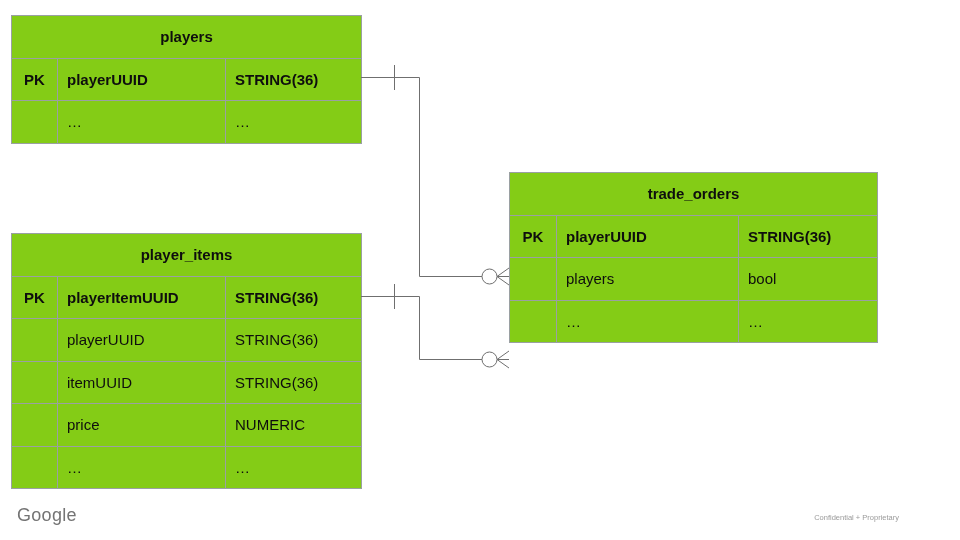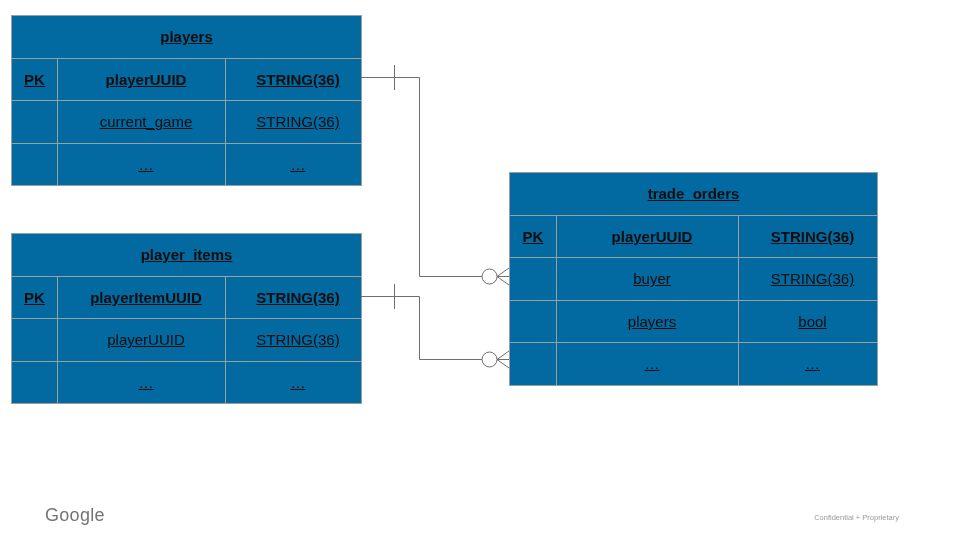--- a/index.html
+++ b/index.html
@@ -14,37 +14,36 @@
 
   
   .er-table { position: absolute; }
   .er-table table {
     border-collapse: collapse;
     table-layout: fixed;
     width: 100%;
   }
   .er-table th, .er-table td {
     border: 1px solid #9aa0a2;
-    background: #0369a1;
+    background: #84cc16;
     color: #0e0e0e;
     font-size: 15px;
     font-weight: normal;
     height: 41.5px;
     padding: 0;
     overflow: hidden;
     white-space: nowrap;
-    text-decoration: underline;
   }
   .er-table th.title {
     font-weight: bold;
     text-align: center;
     font-size: 15px;
   }
   .er-table td.key  { text-align: center; margin-top: 33px; }
-  .er-table td.field, .er-table td.type { text-align: center; padding-left: 9px; }
+  .er-table td.field, .er-table td.type { text-align: left; padding-left: 9px; }
   .er-table tr.em td { font-weight: bold; }
 
   
   .tbl-left col.c-key   { width: 46px; }
   .tbl-left col.c-field { width: 168px; }
   .tbl-left col.c-type  { width: 136px; }
   
   .tbl-right col.c-key   { width: 47px; }
   .tbl-right col.c-field { width: 182px; }
   .tbl-right col.c-type  { width: 139px; }
@@ -62,21 +61,21 @@
   svg.connectors path, svg.connectors line {
     stroke: #6f6f6f; stroke-width: 1; fill: none;
   }
   svg.connectors circle {
     stroke: #6f6f6f; stroke-width: 1; fill: #ffffff;
   }
 
   
   .google-logo {
     position: absolute; left: 17px; top: 505px;
-    font-size: 18px; color: #747474; letter-spacing: 0.3px; margin-left: 28px;
+    font-size: 18px; color: #747474; letter-spacing: 0.3px;
   }
   .confidential {
     position: absolute; right: 61px; top: 513px;
     font-size: 7.5px; color: #9a9a9a;
   }
 </style>
 </head>
 <body>
 
 <div class="stage">
@@ -94,25 +93,20 @@
         </tr>
       </thead>
       <tbody>
         <tr class="em">
           <td class="key">PK</td>
           <td class="field">playerUUID</td>
           <td class="type">STRING(36)</td>
         </tr>
         <tr>
           <td class="key"></td>
-          <td class="field">current_game</td>
-          <td class="type">STRING(36)</td>
-        </tr>
-        <tr>
-          <td class="key"></td>
           <td class="field">…</td>
           <td class="type">…</td>
         </tr>
       </tbody>
     </table>
   </div>
 
   <div class="er-table tbl-left" id="player-items">
     <table>
       <colgroup>
@@ -131,20 +125,30 @@
           <td class="field">playerItemUUID</td>
           <td class="type">STRING(36)</td>
         </tr>
         <tr>
           <td class="key"></td>
           <td class="field">playerUUID</td>
           <td class="type">STRING(36)</td>
         </tr>
         <tr>
           <td class="key"></td>
+          <td class="field">itemUUID</td>
+          <td class="type">STRING(36)</td>
+        </tr>
+        <tr>
+          <td class="key"></td>
+          <td class="field">price</td>
+          <td class="type">NUMERIC</td>
+        </tr>
+        <tr>
+          <td class="key"></td>
           <td class="field">…</td>
           <td class="type">…</td>
         </tr>
       </tbody>
     </table>
   </div>
 
   <div class="er-table tbl-right" id="trade-orders">
     <table>
       <colgroup>
@@ -158,25 +162,20 @@
         </tr>
       </thead>
       <tbody>
         <tr class="em">
           <td class="key">PK</td>
           <td class="field">playerUUID</td>
           <td class="type">STRING(36)</td>
         </tr>
         <tr>
           <td class="key"></td>
-          <td class="field">buyer</td>
-          <td class="type">STRING(36)</td>
-        </tr>
-        <tr>
-          <td class="key"></td>
           <td class="field">players</td>
           <td class="type">bool</td>
         </tr>
         <tr>
           <td class="key"></td>
           <td class="field">…</td>
           <td class="type">…</td>
         </tr>
       </tbody>
     </table>

